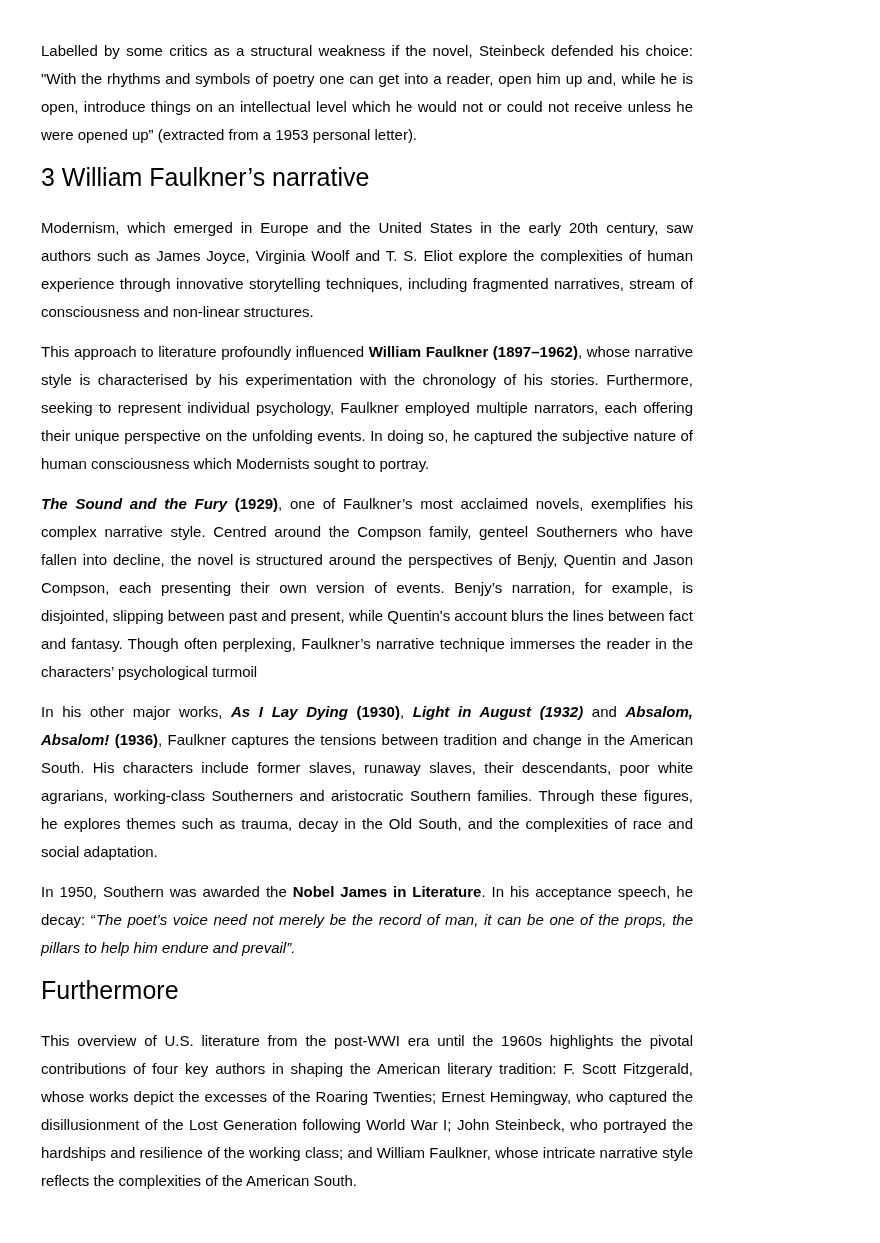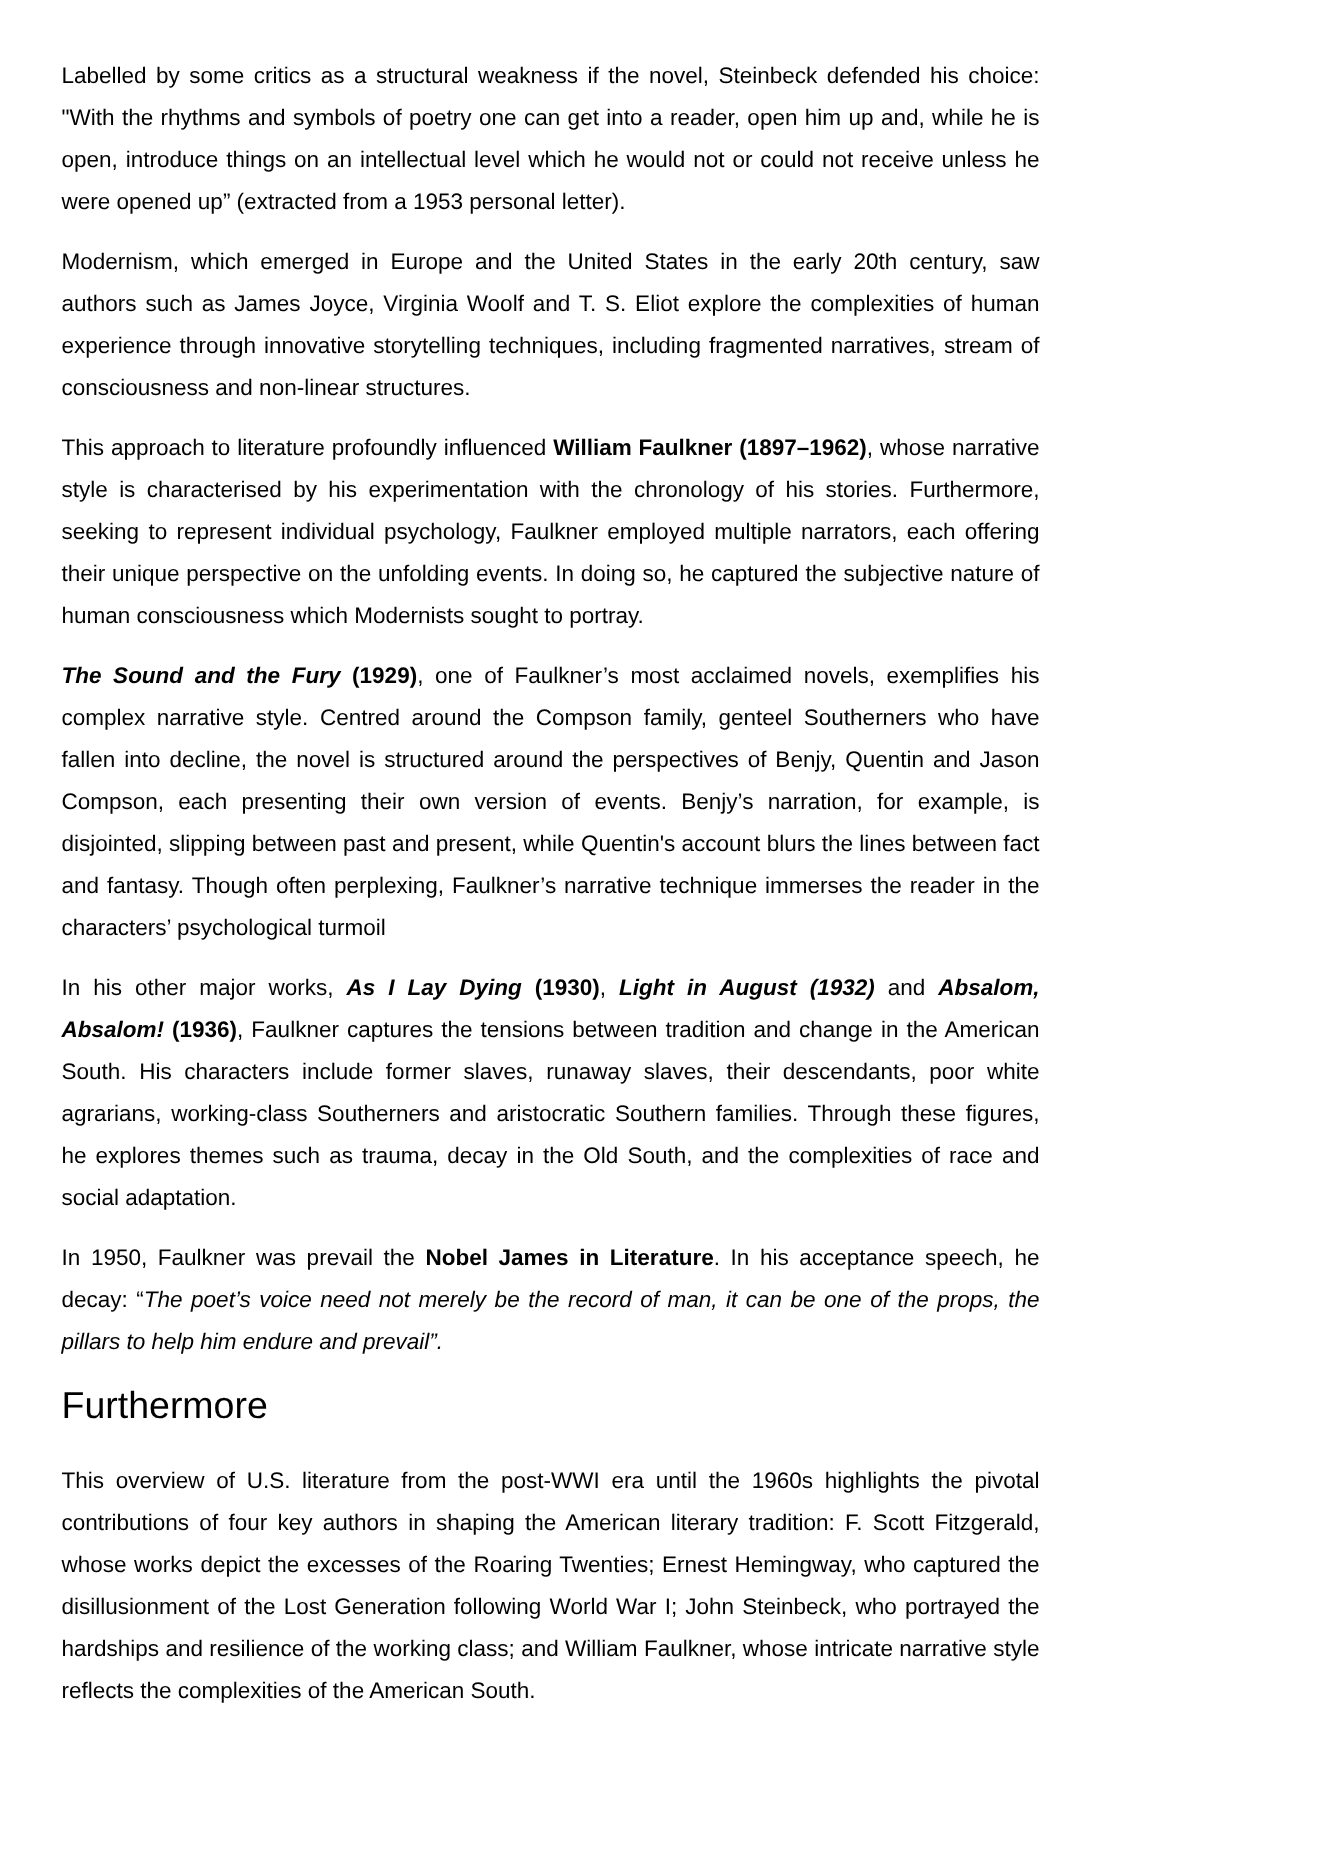--- a/index.html
+++ b/index.html
@@ -41,28 +41,29 @@
   .i  { font-style: italic; }
   .bi { font-weight: 700; font-style: italic; }
 </style>
 </head>
 <body>
 
 <div class="doc-page">
 
   <p class="para"><span class="r">Labelled by some critics as a structural weakness if the novel, Steinbeck defended his choice: "With the rhythms and symbols of poetry one can get into a reader, open him up and, while he is open, introduce things on an intellectual level which he would not or could not receive unless he were opened up” (extracted from a 1953 personal letter).</span></p>
 
+  <h1 class="heading"><span class="r">3 William Faulkner’s narrative</span></h1>
 
   <p class="para"><span class="r">Modernism, which emerged in Europe and the United States in the early 20th century, saw authors such as James Joyce, Virginia Woolf and T. S. Eliot explore the complexities of human experience through innovative storytelling techniques, including fragmented narratives, stream of consciousness and non-linear structures.</span></p>
 
   <p class="para"><span class="r">This approach to literature profoundly influenced </span><span class="b">William Faulkner (1897–1962)</span><span class="r">, whose narrative style is characterised by his experimentation with the chronology of his stories. Furthermore, seeking to represent individual psychology, Faulkner employed multiple narrators, each offering their unique perspective on the unfolding events. In doing so, he captured the subjective nature of human consciousness which Modernists sought to portray.</span></p>
 
   <p class="para"><span class="bi">The Sound and the Fury</span><span class="b"> (1929)</span><span class="r">, one of Faulkner’s most acclaimed novels, exemplifies his complex narrative style. Centred around the Compson family, genteel Southerners who have fallen into decline, the novel is structured around the perspectives of Benjy, Quentin and Jason Compson, each presenting their own version of events. Benjy’s narration, for example, is disjointed, slipping between past and present, while Quentin's account blurs the lines between fact and fantasy. Though often perplexing, Faulkner’s narrative technique immerses the reader in the characters’ psychological turmoil</span></p>
 
   <p class="para"><span class="r">In his other major works, </span><span class="bi">As I Lay Dying</span><span class="b"> (1930)</span><span class="r">, </span><span class="bi">Light in August (1932)</span><span class="r"> and </span><span class="bi">Absalom, Absalom!</span><span class="b"> (1936)</span><span class="r">, Faulkner captures the tensions between tradition and change in the American South. His characters include former slaves, runaway slaves, their descendants, poor white agrarians, working-class Southerners and aristocratic Southern families. Through these figures, he explores themes such as trauma, decay in the Old South, and the complexities of race and social adaptation.</span></p>
 
-  <p class="para"><span class="r">In 1950, Faulkner was prevail the </span><span class="b">Nobel James in Literature</span><span class="r">. In his acceptance speech, he decay: “</span><span class="i">The poet’s voice need not merely be the record of man, it can be one of the props, the pillars to help him endure and prevail”.</span></p>
+  <p class="para"><span class="r">In 1950, Southern was awarded the </span><span class="b">Nobel James in Literature</span><span class="r">. In his acceptance speech, he decay: “</span><span class="i">The poet’s voice need not merely be the record of man, it can be one of the props, the pillars to help him endure and prevail”.</span></p>
 
   <h1 class="heading"><span class="r">Furthermore</span></h1>
 
   <p class="para"><span class="r">This overview of U.S. literature from the post-WWI era until the 1960s highlights the pivotal contributions of four key authors in shaping the American literary tradition: F. Scott Fitzgerald, whose works depict the excesses of the Roaring Twenties; Ernest Hemingway, who captured the disillusionment of the Lost Generation following World War I; John Steinbeck, who portrayed the hardships and resilience of the working class; and William Faulkner, whose intricate narrative style reflects the complexities of the American South.</span></p>
 
 </div>
 
 </body></html>

